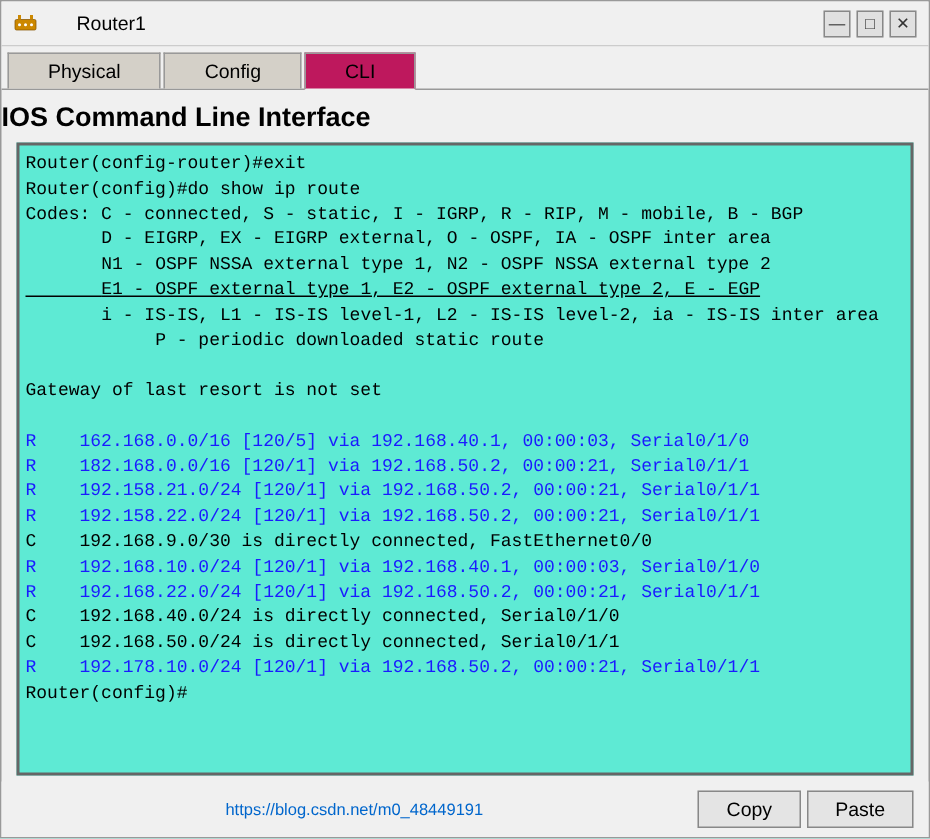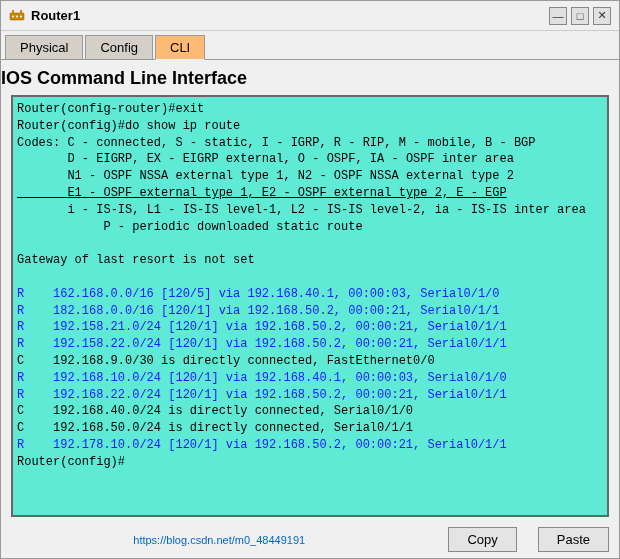--- a/index.html
+++ b/index.html
@@ -31,22 +31,23 @@
       display: flex;
       align-items: center;
       gap: 6px;
     }
     .title-bar-icon {
       width: 16px;
       height: 16px;
     }
     .title-bar-title {
       font-size: 13px;
-      font-weight: 700;
-      color: #000;
+      font-weight: 400;
+      color: #000;
+      margin-left: 20px;
     }
     .title-bar-controls {
       display: flex;
       gap: 4px;
     }
     .title-ctrl {
       width: 18px;
       height: 18px;
       border: 1px solid #888;
       background: #e0e0e0;
@@ -58,30 +59,30 @@
       color: #333;
     }
     .tabs {
       display: flex;
       padding: 4px 4px 0 4px;
       background: #f0f0f0;
       border-bottom: 1px solid #999;
       gap: 2px;
     }
     .tab {
-      padding: 4px 14px;
+      padding: 4px 26px;
       font-size: 13px;
       border: 1px solid #999;
       background: #d4d0c8;
       cursor: pointer;
       border-bottom: none;
       color: #000;
     }
     .tab.active {
-      background: #fdba74;
+      background: #be185d;
       border-bottom: 1px solid #f0f0f0;
       font-weight: 500;
       margin-bottom: -1px;
       z-index: 1;
       text-align: right;
     }
     .page-title {
       text-align: left;
       font-size: 18px;
       font-weight: bold;
@@ -108,21 +109,21 @@
       white-space: pre-wrap;
       word-break: break-all;
       line-height: 1.4;
       min-height: 0;
     }
     .bottom-bar {
       display: flex;
       align-items: center;
       justify-content: flex-start;
       padding: 6px 10px 6px 10px;
-      gap: 21px;
+      gap: 4px;
       background: #f0f0f0;
     }
     .watermark {
       font-size: 11px;
       color: #0066cc;
       flex: 1;
       text-align: center;
     }
     .btn {
       padding: 4px 18px;

